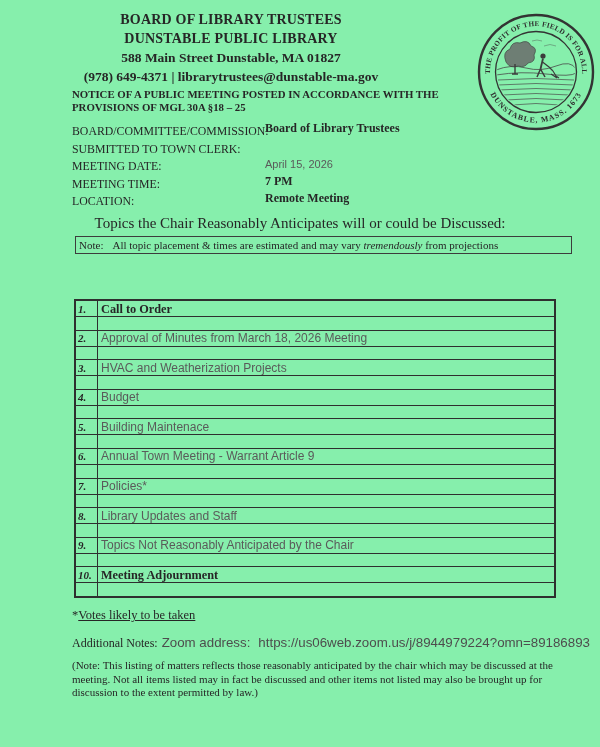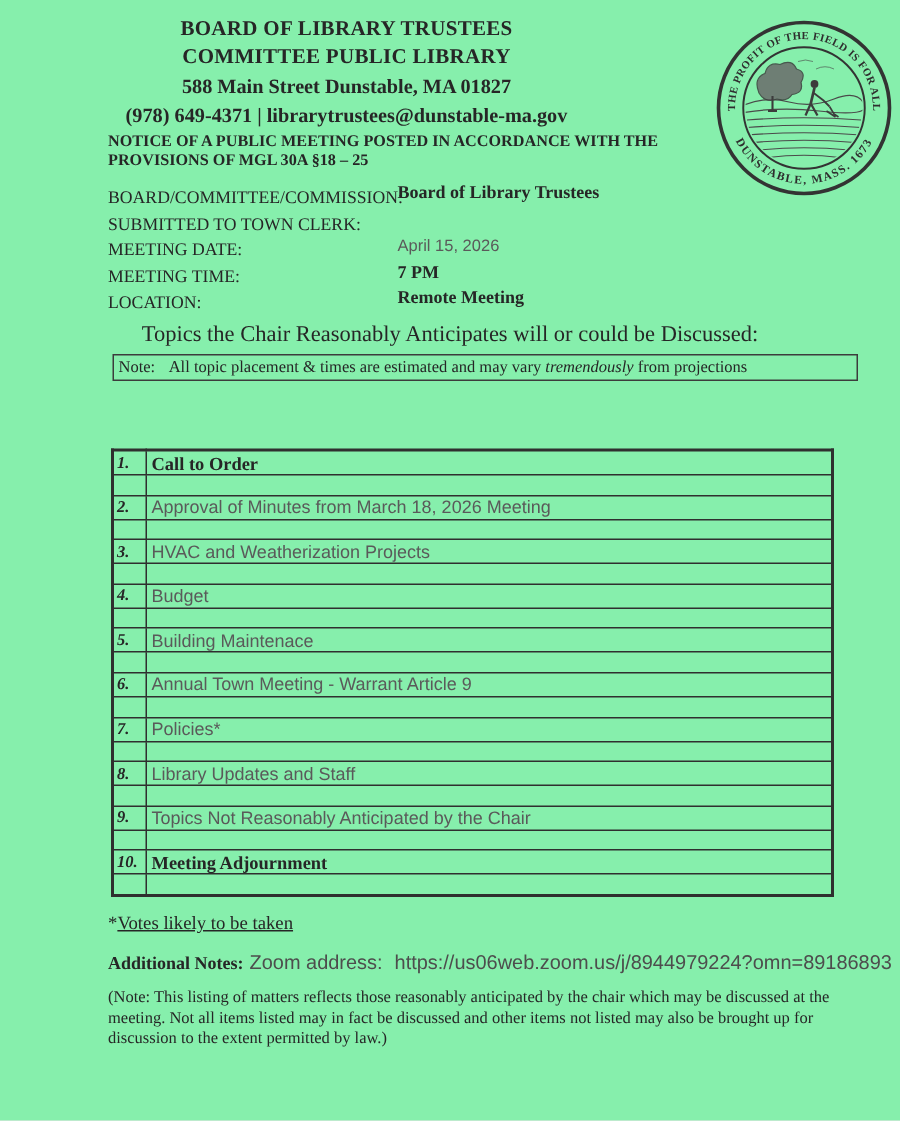--- a/index.html
+++ b/index.html
@@ -35,33 +35,33 @@
   td.num{width:19px;font-weight:bold;font-style:italic;font-size:11px;padding-left:2px;}
   td.txt{padding-left:3px;font-size:12px;}
   td.txt.serif-bold{font-weight:bold;font-size:12.3px;}
   td.txt.sans{font-size:12px;}
   .item-row td{height:15px;line-height:14px;}
   .spacer-row td{height:12.6px;}
   
   .votes-note{position:absolute;left:72px;top:608px;font-size:12.5px;}
   .votes-underline{text-decoration:underline;}
   .additional-notes{position:absolute;left:72px;top:633px;white-space:nowrap;}
-  .addnotes-label{font-weight:bold;font-size:12px;}
+  .addnotes-label{font-weight:normal;font-size:12px;}
   .zoom-line{font-size:13.3px;color:#4d4d4d;margin-left:4px;}
   .zoom-url{margin-left:8px;}
   .legal-note{position:absolute;left:72px;top:659px;width:508px;font-size:11px;line-height:13.6px;}
 </style>
 </head>
 <body>
 
 <div class="page">
 
   <div class="header-block">
     <div class="hdr-l1">BOARD OF LIBRARY TRUSTEES</div>
-    <div class="hdr-l2">COMMITTEE PUBLIC LIBRARY</div>
+    <div class="hdr-l2">DUNSTABLE PUBLIC LIBRARY</div>
     <div class="hdr-l3">588 Main Street Dunstable, MA 01827</div>
     <div class="hdr-l4">(978) 649-4371 | librarytrustees@dunstable-ma.gov</div>
   </div>
 
   <div class="seal">
     <svg viewBox="-60 -60 120 120" width="120" height="120">
       <defs>
         <path id="arcTop" d="M -46 0 A 46 46 0 0 1 46 0"></path>
         <path id="arcBottom" d="M -50.5 0 A 50.5 50.5 0 0 0 50.5 0"></path>
         <clipPath id="sceneClip">

